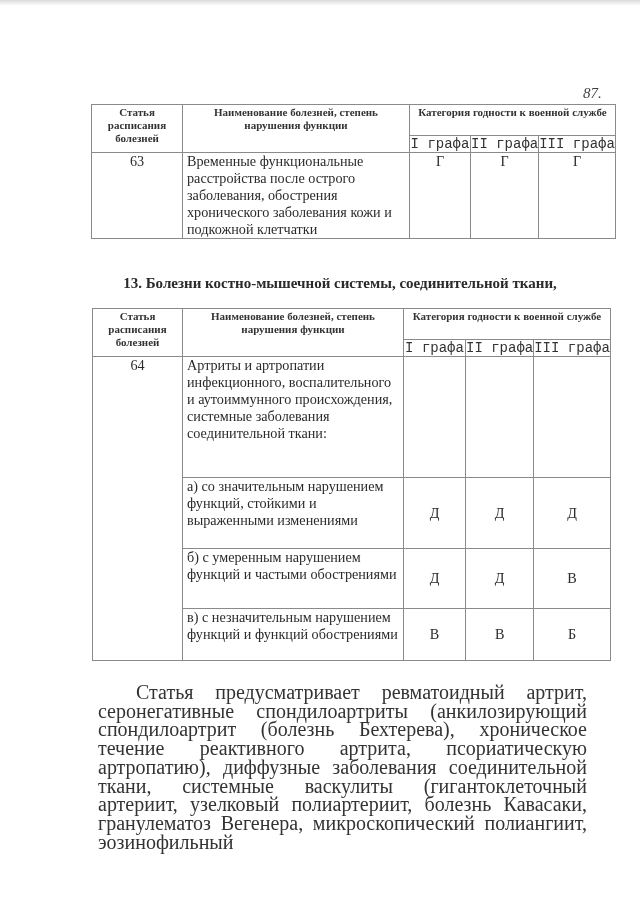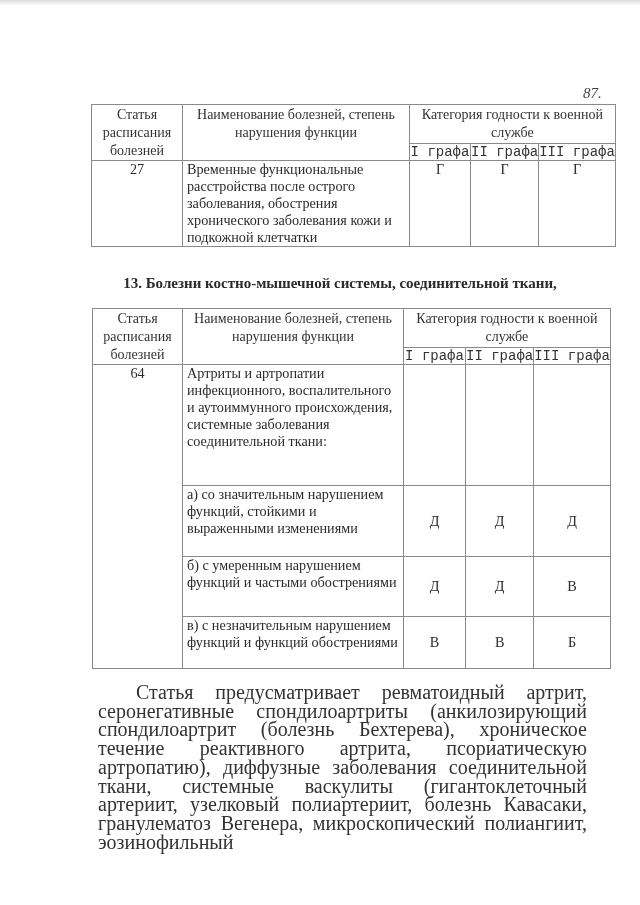--- a/index.html
+++ b/index.html
@@ -18,21 +18,21 @@
       font-size: 15px; color: #404040; font-style: italic;
     }
     table.disease {
       position: absolute; border-collapse: collapse; table-layout: fixed;
       font-size: 14.2px; line-height: 17px;
     }
     table.disease td, table.disease th {
       border: 1px solid #8a8a8a; padding: 0 4px; vertical-align: top;
     }
     table.disease th {
-      font-weight: normal; font-size: 14px; line-height: 18px;
+      font-weight: bold; font-size: 11px; line-height: 13px;
       text-align: center; color: #333; padding: 1px 2px 0 2px;
     }
     table.disease th.sub {
       font-weight: normal; font-size: 14px; line-height: 16px; padding: 0;
       white-space: nowrap; overflow: hidden; font-family: Liberation Mono, monospace;
     }
     td.num { text-align: center; }
     td.name { text-align: left; padding-left: 6px; }
     td.cat { text-align: center; }
     td.cat.mid { vertical-align: middle; }
@@ -68,21 +68,21 @@
     <th rowspan="2">Статья расписания болезней</th>
     <th rowspan="2">Наименование болезней, степень нарушения функции</th>
     <th colspan="3">Категория годности к военной службе</th>
   </tr>
   <tr style="height:17px">
     <th class="sub">I графа</th>
     <th class="sub">II графа</th>
     <th class="sub">III графа</th>
   </tr>
   <tr style="height:86px">
-    <td class="num">27</td>
+    <td class="num">63</td>
     <td class="name">Временные функциональные расстройства после острого заболевания, обострения хронического заболевания кожи и подкожной клетчатки</td>
     <td class="cat">Г</td>
     <td class="cat">Г</td>
     <td class="cat">Г</td>
   </tr>
 </tbody>
   </table>
 
 <div class="section-title">
   <div>13. Болезни костно-мышечной системы, соединительной ткани,</div>

